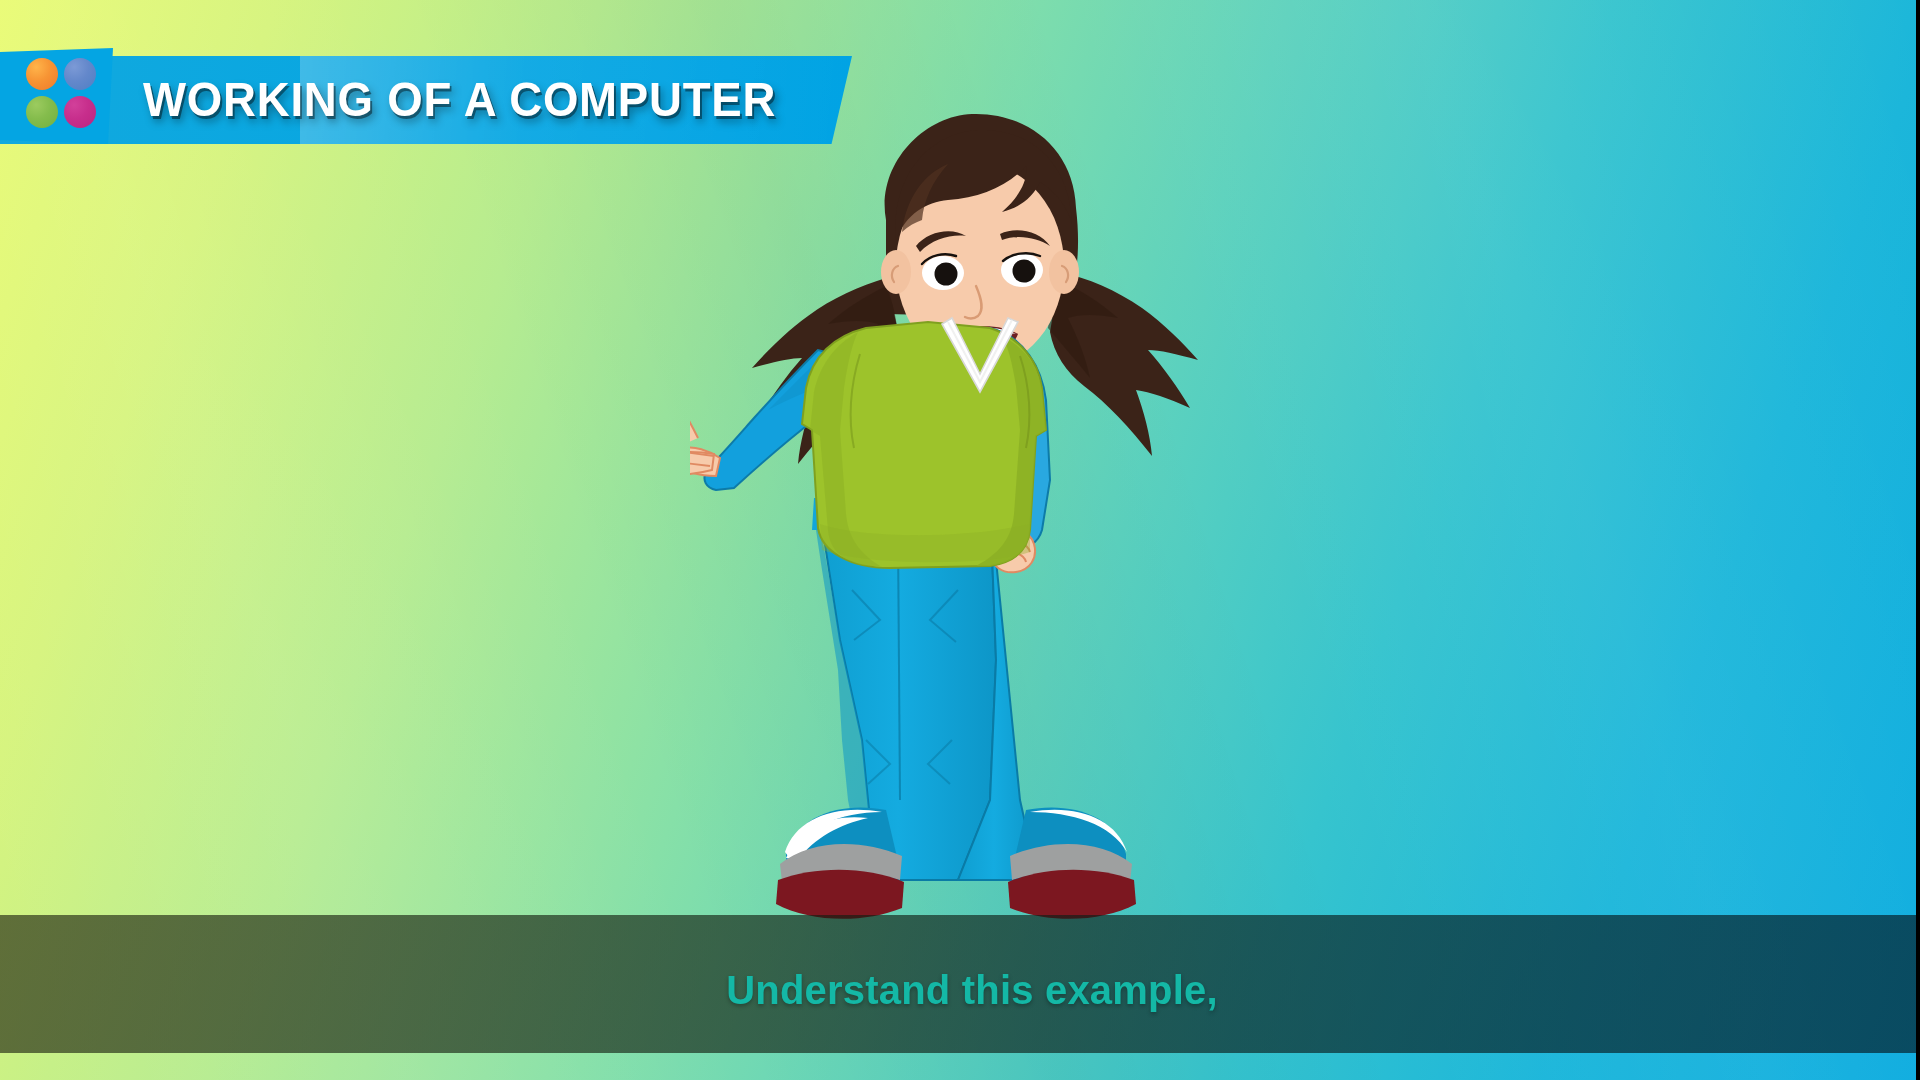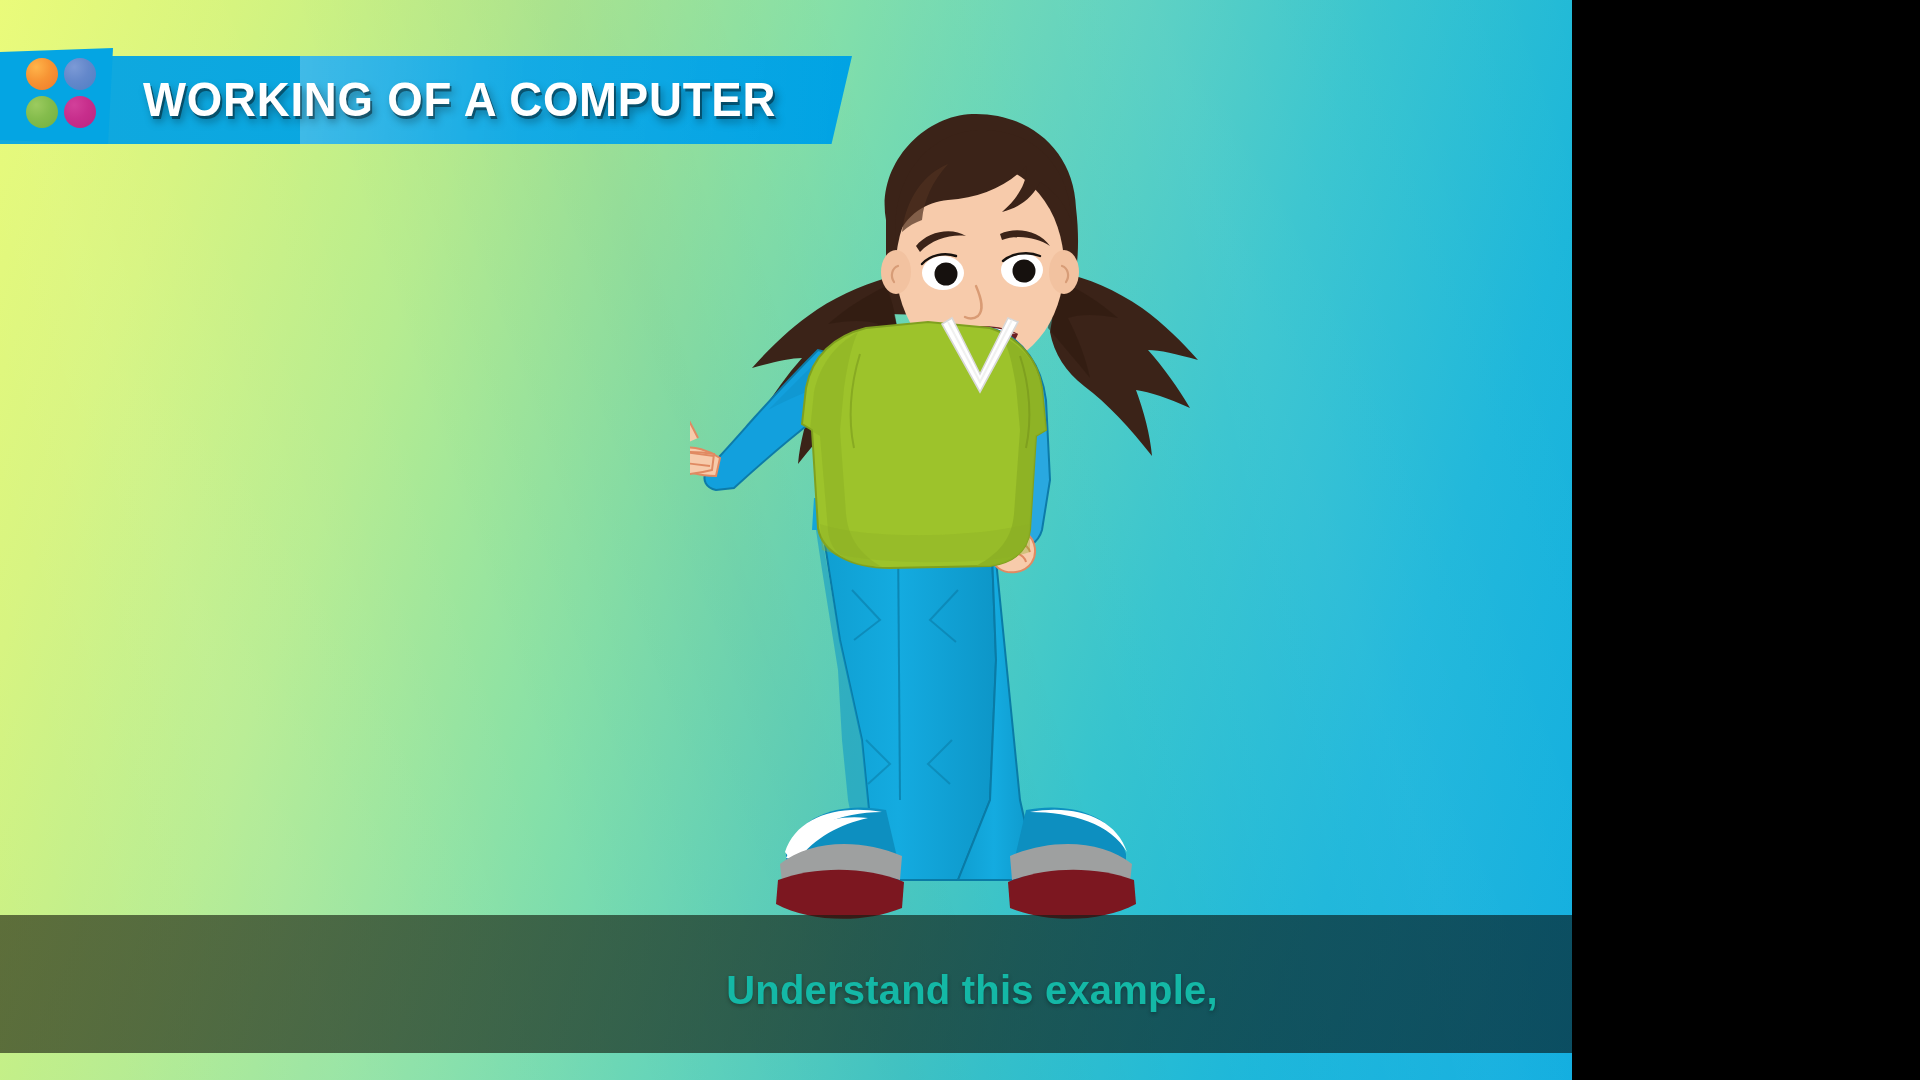--- a/index.html
+++ b/index.html
@@ -2,21 +2,21 @@
 <html><head>
 <meta charset="utf-8">
 <style>
   html, body {
     margin: 0;
     padding: 0;
     background: #000;
   }
   #stage {
     position: relative;
-    width: 1572px;
+    width: 1916px;
     height: 1080px;
     overflow: hidden;
     font-family: "Liberation Sans", sans-serif;
   }
 
   
   #bg {
     position: absolute;
     inset: 0;
     background: linear-gradient(110deg,

